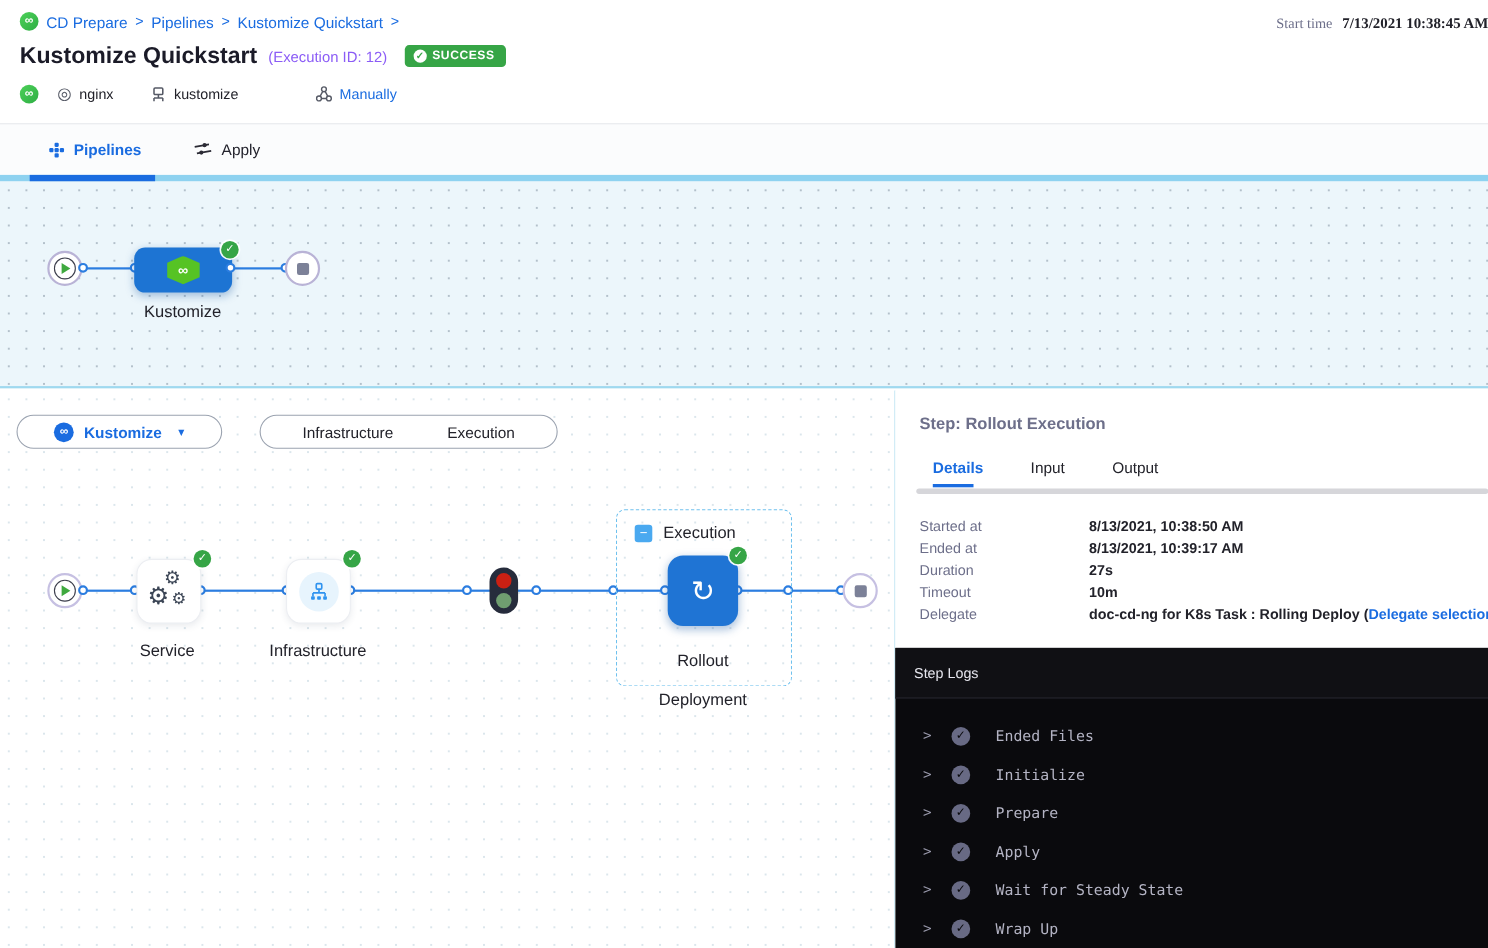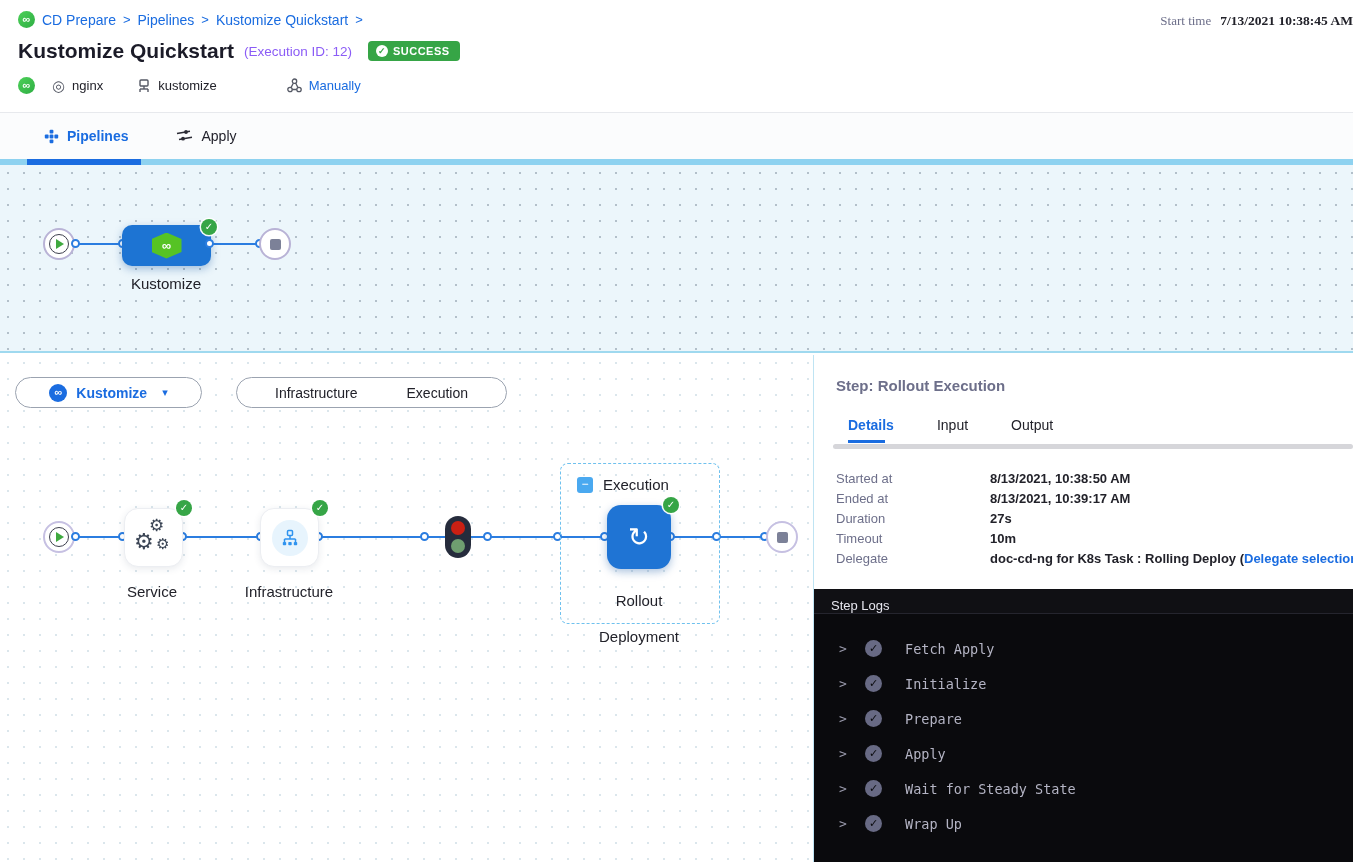--- a/index.html
+++ b/index.html
@@ -108,21 +108,21 @@
   .ptab-underline { position:absolute; left:34px; top:85px; width:37px; height:3px; background:#1a6ce0; }
   .pscroll { position:absolute; left:19px; top:89px; right:0; height:5px; background:#d6d6da; border-radius:3px; }
   .details { position:absolute; left:22px; top:113px; font-size:13px; }
   .detail-row { display:flex; height:20px; align-items:center; }
   .detail-label { width:154px; color:#6d6f8a; font-weight:400; }
   .detail-value { color:#22222a; font-weight:600; white-space:nowrap; }
   .detail-value a { color:#1a6ce0; text-decoration:none; cursor:pointer; }
 
   
   .logs { position:absolute; left:814px; top:234px; width:539px; height:273px; background:#0a0a0d; }
-  .logs-head { height:25px; background:#101014; border-bottom:1px solid #25252e; display:flex; align-items:flex-end; }
+  .logs-head { height:46px; background:#101014; border-bottom:1px solid #25252e; display:flex; align-items:center; }
   .logs-head span { margin-left:17px; font-size:13px; color:#e6e6ee; }
   .logrows { padding-top:17px; }
   .log-row { height:35px; display:flex; align-items:center; padding-left:25px; cursor:pointer; }
   .log-chev { color:#9a9aac; font-family:"DejaVu Sans Mono", monospace; font-size:13px; width:26px; }
   .log-check { width:17px; height:17px; border-radius:50%; background:#686a84; color:#0a0a0d;
     font-size:11px; line-height:17px; text-align:center; }
   .log-name { margin-left:23px; font-family:"DejaVu Sans Mono", monospace; font-size:13.5px; color:#b4b4c4; }
 
   svg { display:block; }
 </style>
@@ -356,21 +356,21 @@
 
     <div class="logs">
       <div class="logs-head">
         <span>Step Logs</span>
       </div>
       <div class="logrows">
 
           <div class="log-row">
             <span class="log-chev">&gt;</span>
             <span class="log-check">✓</span>
-            <span class="log-name">Fetch Apply</span>
+            <span class="log-name">Ended Files</span>
           </div>
 
           <div class="log-row">
             <span class="log-chev">&gt;</span>
             <span class="log-check">✓</span>
             <span class="log-name">Initialize</span>
           </div>
 
           <div class="log-row">
             <span class="log-chev">&gt;</span>

